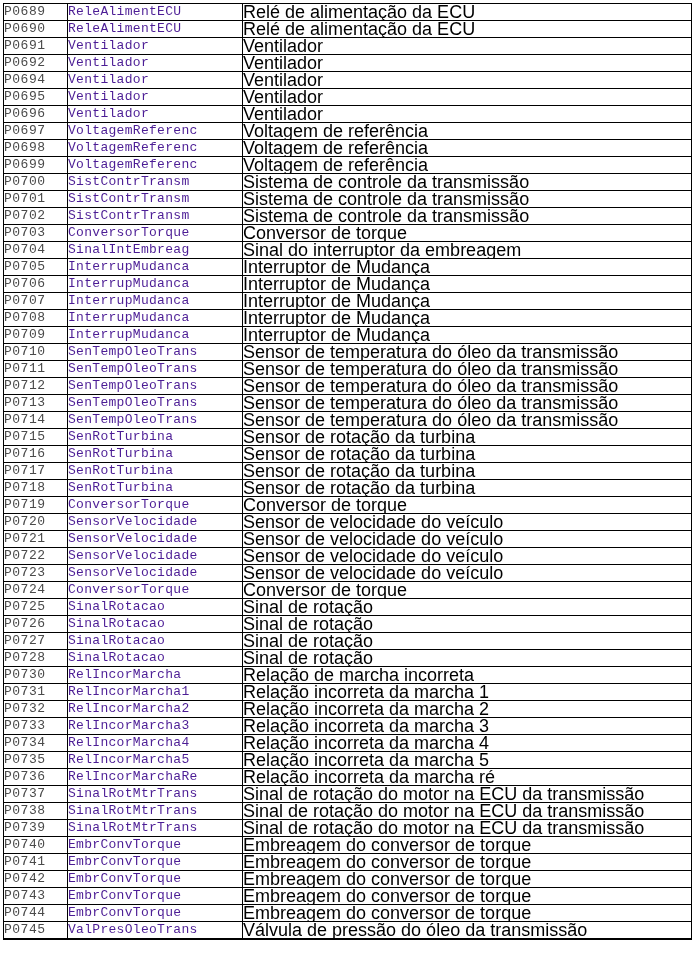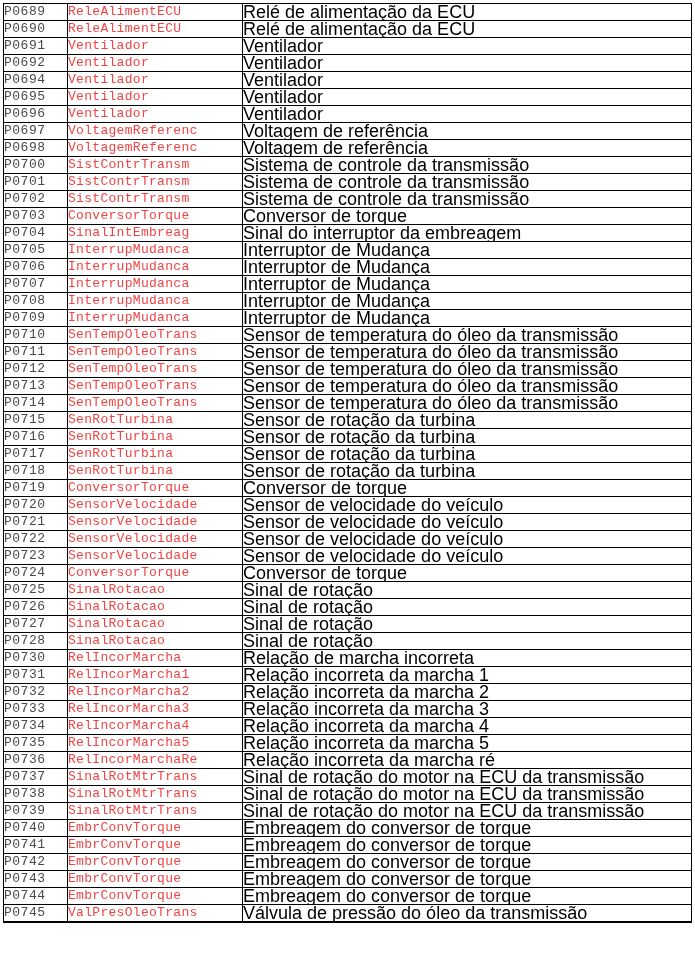--- a/index.html
+++ b/index.html
@@ -40,21 +40,21 @@
     font-family: "Liberation Mono", "DejaVu Sans Mono", monospace;
     font-size: 13px;
     color: #4a4a4a;
     padding-left: 7px;
     letter-spacing: 0.5px;
   }
   td.col-name {
     width: 174px;
     font-family: "Liberation Mono", "DejaVu Sans Mono", monospace;
     font-size: 13px;
-    color: #ef4444;
+    color: #4c1d95;
     padding-left: 12px;
     letter-spacing: 0.3px;
   }
   td.col-description {
     font-size: 18px;
     color: #000000;
     padding-left: 6px;
   }
 </style>
 </head>
@@ -102,20 +102,25 @@
           <td class="col-code">P0697</td>
           <td class="col-name">VoltagemReferenc</td>
           <td class="col-description">Voltagem de referência</td>
         </tr>
         <tr>
           <td class="col-code">P0698</td>
           <td class="col-name">VoltagemReferenc</td>
           <td class="col-description">Voltagem de referência</td>
         </tr>
         <tr>
+          <td class="col-code">P0699</td>
+          <td class="col-name">VoltagemReferenc</td>
+          <td class="col-description">Voltagem de referência</td>
+        </tr>
+        <tr>
           <td class="col-code">P0700</td>
           <td class="col-name">SistContrTransm</td>
           <td class="col-description">Sistema de controle da transmissão</td>
         </tr>
         <tr>
           <td class="col-code">P0701</td>
           <td class="col-name">SistContrTransm</td>
           <td class="col-description">Sistema de controle da transmissão</td>
         </tr>
         <tr>

